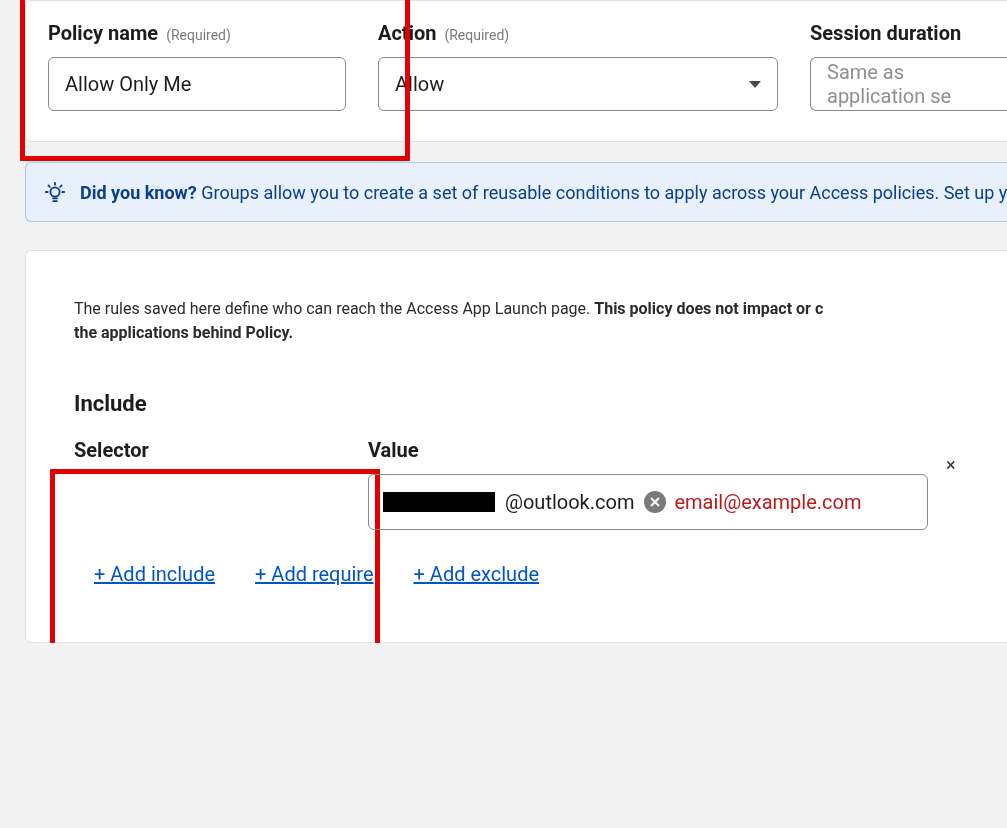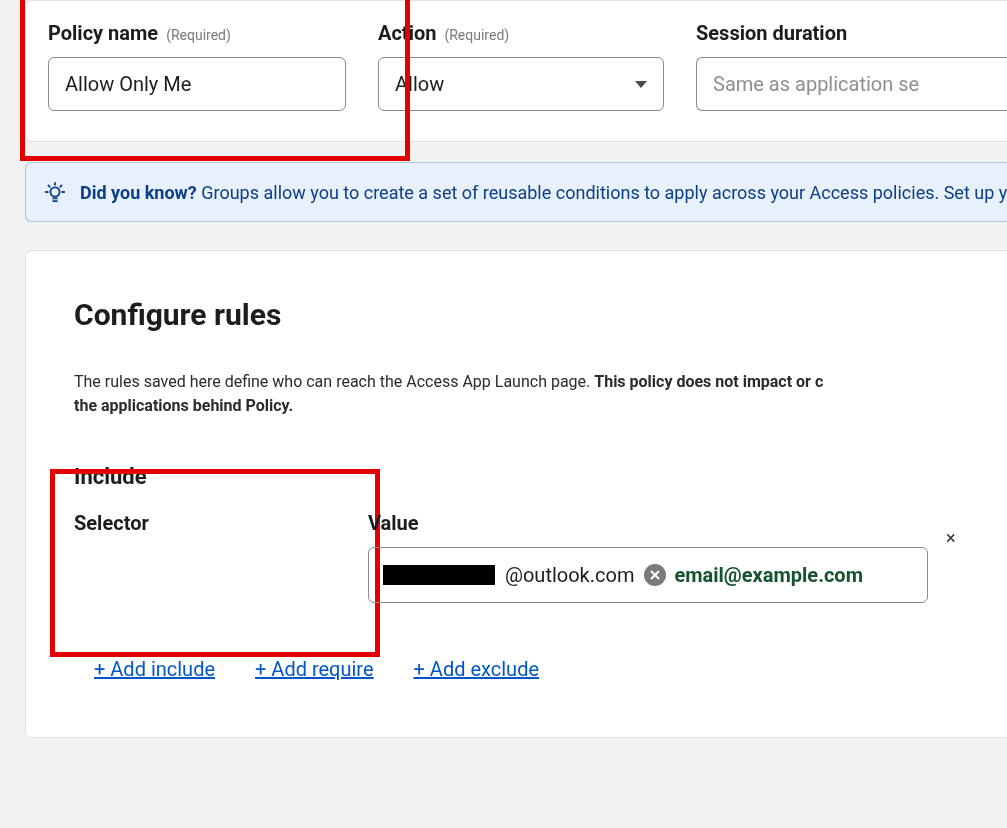--- a/index.html
+++ b/index.html
@@ -49,21 +49,21 @@
     border-radius: 6px;
     padding: 0 16px;
     font-size: 20px;
     color: #1d1d1d;
     background: #fff;
     display: flex;
     align-items: center;
     justify-content: space-between;
   }
   .text-input { width: 298px; text-align: center; }
-  .select-input { width: 286px; cursor: pointer; }
+  .select-input { width: 400px; cursor: pointer; }
   .select-placeholder { color: #8f8f8f; }
   .caret-down {
     width: 0; height: 0;
     border-left: 6px solid transparent;
     border-right: 6px solid transparent;
     border-top: 7px solid #4a4a4a;
   }
   .highlight-red {
     position: absolute;
     border: 5px solid #e30000;
@@ -171,38 +171,37 @@
     border-radius: 50%;
     display: flex;
     align-items: center;
     justify-content: center;
     color: #fff;
     font-size: 13px;
     line-height: 1;
     cursor: pointer;
   }
   .value-placeholder {
-    color: #14532d;
+    color: #b91c1c;
     flex: 1;
-    font-weight: bold;
   }
   .remove-row {
     font-size: 18px;
     color: #3a3a3a;
     padding-top: 16px;
     cursor: pointer;
   }
   .highlight-2 {
     top: 218px; left: 24px;
     width: 330px; height: 188px;
   }
   .add-links {
     display: flex;
     gap: 40px;
-    margin-top: 54px;
+    margin-top: 32px;
     margin-left: 20px;
   }
   .add-link {
     color: #0056c7;
     font-size: 20px;
     text-decoration: underline;
     cursor: pointer;
   }
 </style>
 </head>
@@ -257,21 +256,20 @@
     </svg>
     <span>
       <span class="banner-bold">Did you know?</span>
       <span>Groups allow you to create a set of reusable conditions to apply across your Access policies. Set up your</span>
     </span>
   </div>
 
   <div class="rules-card">
     <div class="highlight-red highlight-2"></div>
 
-    <h2 class="rules-heading">Configure rules</h2>
 
     <p class="rules-desc">
       <span>The rules saved here define who can reach the Access App Launch page. </span><span class="bold">This policy does not impact or c</span><br>
       <span class="bold">the applications behind Policy.</span>
     </p>
 
     <h3 class="include-heading">Include</h3>
 
     <div class="rule-row">
       <div class="selector-col">

